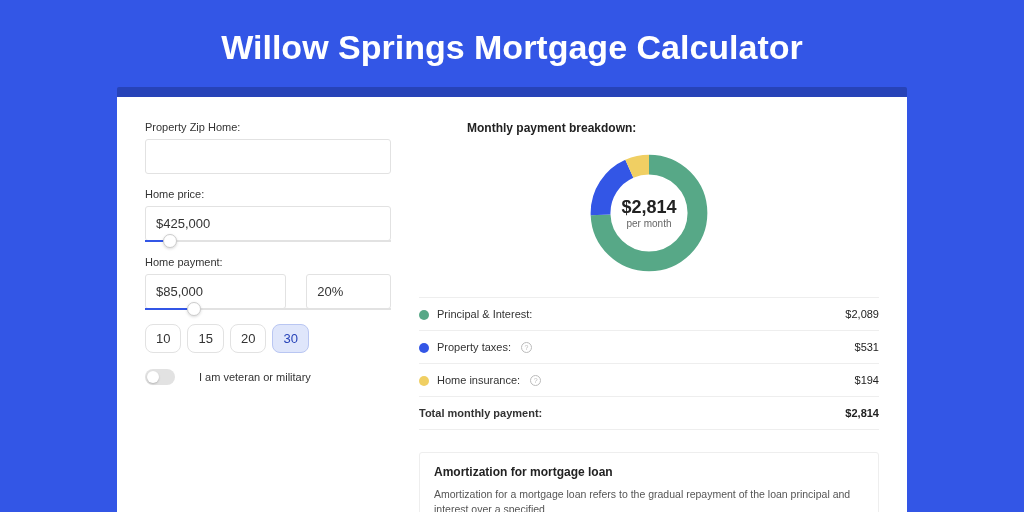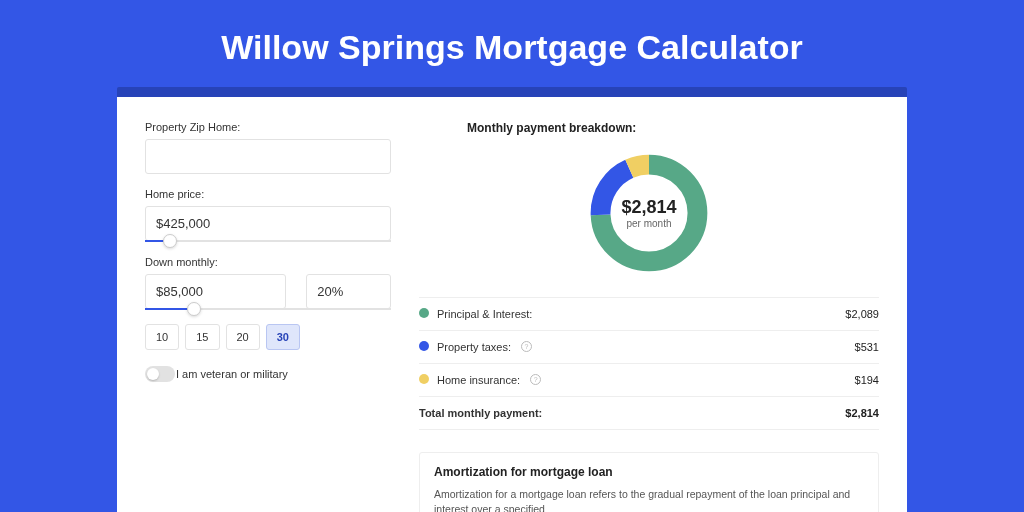--- a/index.html
+++ b/index.html
@@ -13,36 +13,36 @@
   .field { margin-bottom: 14px; }
   .label { font-size: 11px; color: #333; margin-bottom: 6px; display: block; }
   .input, .input-sm { width: 100%; border: 1px solid #e2e2e2; border-radius: 3px; padding: 9px 10px; font-size: 13px; color: #333; background: #fff; }
   .row2 { display: flex; gap: 20px; align-items: flex-end; }
   .row2 .input { flex: 1.9; }
   .row2 .input-sm { flex: 1; }
   .slider-track { position: relative; height: 2px; background: #e2e2e2; margin-top: -1px; }
   .slider-fill { position: absolute; left: 0; top: 0; height: 2px; background: #3356e6; }
   .slider-thumb { position: absolute; top: -6px; width: 14px; height: 14px; background: #fff; border: 1px solid #ccc; border-radius: 50%; box-shadow: 0 1px 3px rgba(0,0,0,0.15); transform: translateX(-50%); }
   .periods { display: flex; gap: 6px; }
-  .period-btn { border: 1px solid #e2e2e2; background: #fff; padding: 6px 10px; font-size: 11px; border-radius: 3px; cursor: pointer; color: #333; }
-  .period-btn.active { background: #dfe6fb; border-color: #b9c6f2; color: #2743b8; font-weight: 700; }
-  .toggle-row { display: flex; align-items: center; gap: 1px; margin-top: 16px; }
+  .period-btn { border: 1px solid #e2e2e2; background: #fff; padding: 6px 10px; font-size: 13px; border-radius: 8px; cursor: pointer; color: #333; }
+  .period-btn.active { background: #dfe6fb; border-color: #b9c6f2; color: #2743b8; font-weight: 400; }
+  .toggle-row { display: flex; align-items: center; gap: 24px; margin-top: 16px; }
   .toggle { width: 30px; height: 16px; background: #e2e2e2; border-radius: 10px; position: relative; }
   .toggle-knob { position: absolute; left: 2px; top: 2px; width: 12px; height: 12px; background: #fff; border-radius: 50%; box-shadow: 0 1px 2px rgba(0,0,0,0.2); }
   .toggle-label { font-size: 11px; color: #333; }
   .section-title { font-size: 12px; font-weight: 700; color: #222; margin-bottom: 14px; margin-left: 48px; }
   .donut-wrap { display: flex; justify-content: center; margin-bottom: 20px; }
   .donut { position: relative; width: 128px; height: 128px; }
   .donut svg { width: 128px; height: 128px; transform: rotate(-90deg); }
   .donut-center { position: absolute; inset: 0; display: flex; flex-direction: column; align-items: center; justify-content: center; }
   .donut-value { font-size: 18px; font-weight: 800; color: #222; }
   .donut-sub { font-size: 10px; color: #666; }
   .legend { border-top: 1px solid #eee; }
   .legend-row { display: flex; align-items: center; justify-content: space-between; padding: 10px 0; border-bottom: 1px solid #eee; }
-  .legend-left { display: flex; align-items: flex-start; gap: 8px; }
+  .legend-left { display: flex; align-items: flex-end; gap: 8px; }
   .dot { width: 10px; height: 10px; border-radius: 50%; }
   .legend-label { font-size: 11px; color: #333; }
   .info-icon { width: 11px; height: 11px; border: 1px solid #bbb; border-radius: 50%; display: inline-flex; align-items: center; justify-content: center; font-size: 7px; color: #bbb; margin-left: 2px; }
   .legend-val { font-size: 11px; color: #222; text-align: center; }
   .legend-row.total .legend-label, .legend-row.total .legend-val { font-weight: 700; }
   .amort { margin-top: 22px; border: 1px solid #eee; border-radius: 3px; padding: 12px 14px; }
   .amort-title { font-size: 12px; font-weight: 700; color: #222; margin-bottom: 8px; }
   .amort-text { font-size: 10.5px; color: #555; line-height: 1.4; }
 </style>
 </head>
@@ -63,21 +63,21 @@
       <div class="field">
         <label class="label">Home price:</label>
         <input class="input" value="$425,000" style="">
         <div class="slider-track">
           <div class="slider-fill" style="width:10%"></div>
           <div class="slider-thumb" style="left:10%"></div>
         </div>
       </div>
 
       <div class="field">
-        <label class="label">Down monthly:</label>
+        <label class="label">Home payment:</label>
         <div class="row2">
           <input class="input" value="$85,000" style="">
           <input class="input-sm" value="20%" style="">
         </div>
         <div class="slider-track">
           <div class="slider-fill" style="width:20%"></div>
           <div class="slider-thumb" style="left:20%"></div>
         </div>
       </div>
 

